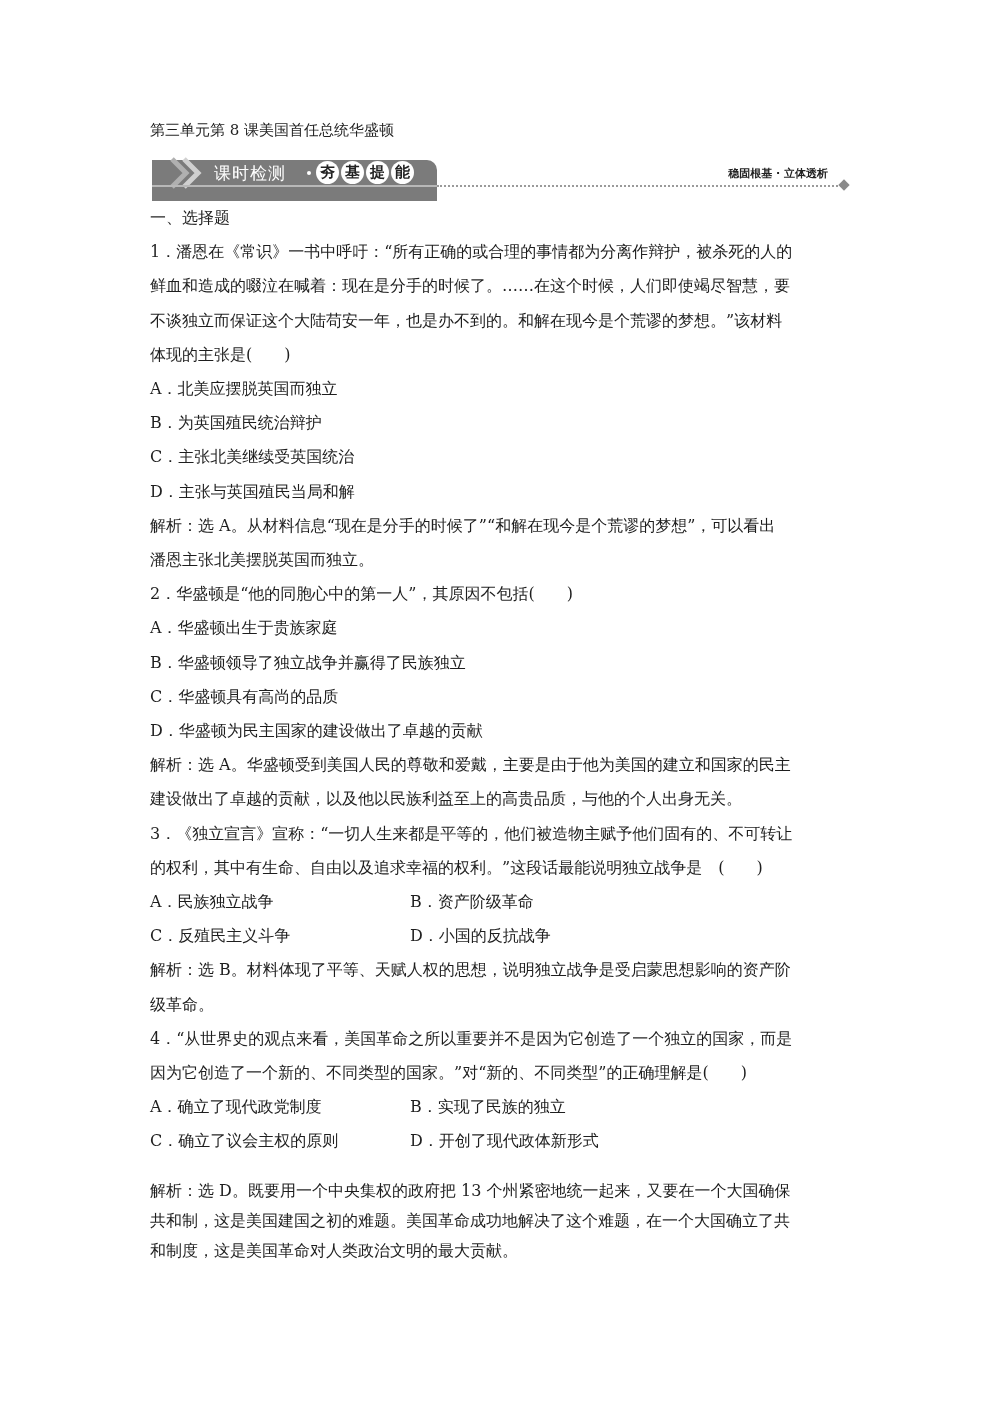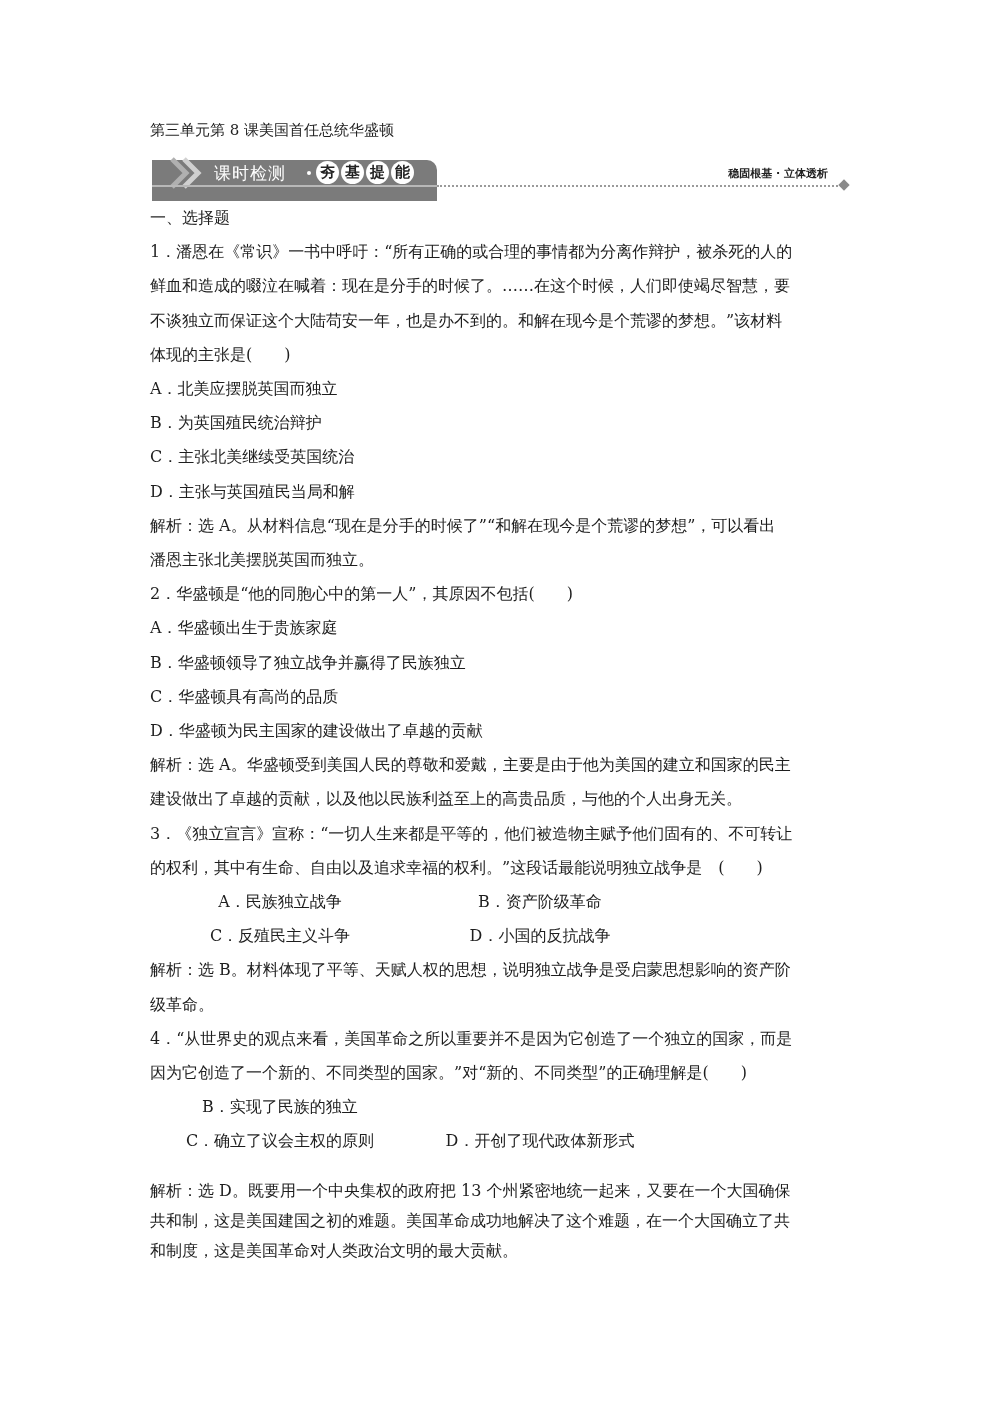--- a/index.html
+++ b/index.html
@@ -136,21 +136,20 @@
       width: 700px;
       font-size: 16px;
     }
     .line {
       line-height: 34.2px;
       white-space: nowrap;
     }
     .opt-row {
       display: flex;
       line-height: 34.2px;
-      text-align: center;
     }
     .opt-col {
       width: 260px;
       white-space: nowrap;
     }
   </style>
 </head>
 <body>
 
 <div class="page">
@@ -216,20 +215,21 @@
         <span class="opt-col">D．小国的反抗战争</span>
       </div>
       <div class="line">解析：选 B。材料体现了平等、天赋人权的思想，说明独立战争是受启蒙思想影响的资产阶</div>
       <div class="line">级革命。</div>
     </div>
 
     <div>
       <div class="line">4．“从世界史的观点来看，美国革命之所以重要并不是因为它创造了一个独立的国家，而是</div>
       <div class="line">因为它创造了一个新的、不同类型的国家。”对“新的、不同类型”的正确理解是(　　)</div>
       <div class="opt-row">
+        <span class="opt-col">A．确立了现代政党制度</span>
         <span class="opt-col">B．实现了民族的独立</span>
       </div>
       <div class="opt-row">
         <span class="opt-col">C．确立了议会主权的原则</span>
         <span class="opt-col">D．开创了现代政体新形式</span>
       </div>
       <div class="line" style="line-height:30px;margin-top:17px">解析：选 D。既要用一个中央集权的政府把 13 个州紧密地统一起来，又要在一个大国确保</div>
       <div class="line" style="line-height:30px">共和制，这是美国建国之初的难题。美国革命成功地解决了这个难题，在一个大国确立了共</div>
       <div class="line" style="line-height:30px">和制度，这是美国革命对人类政治文明的最大贡献。</div>
     </div>

